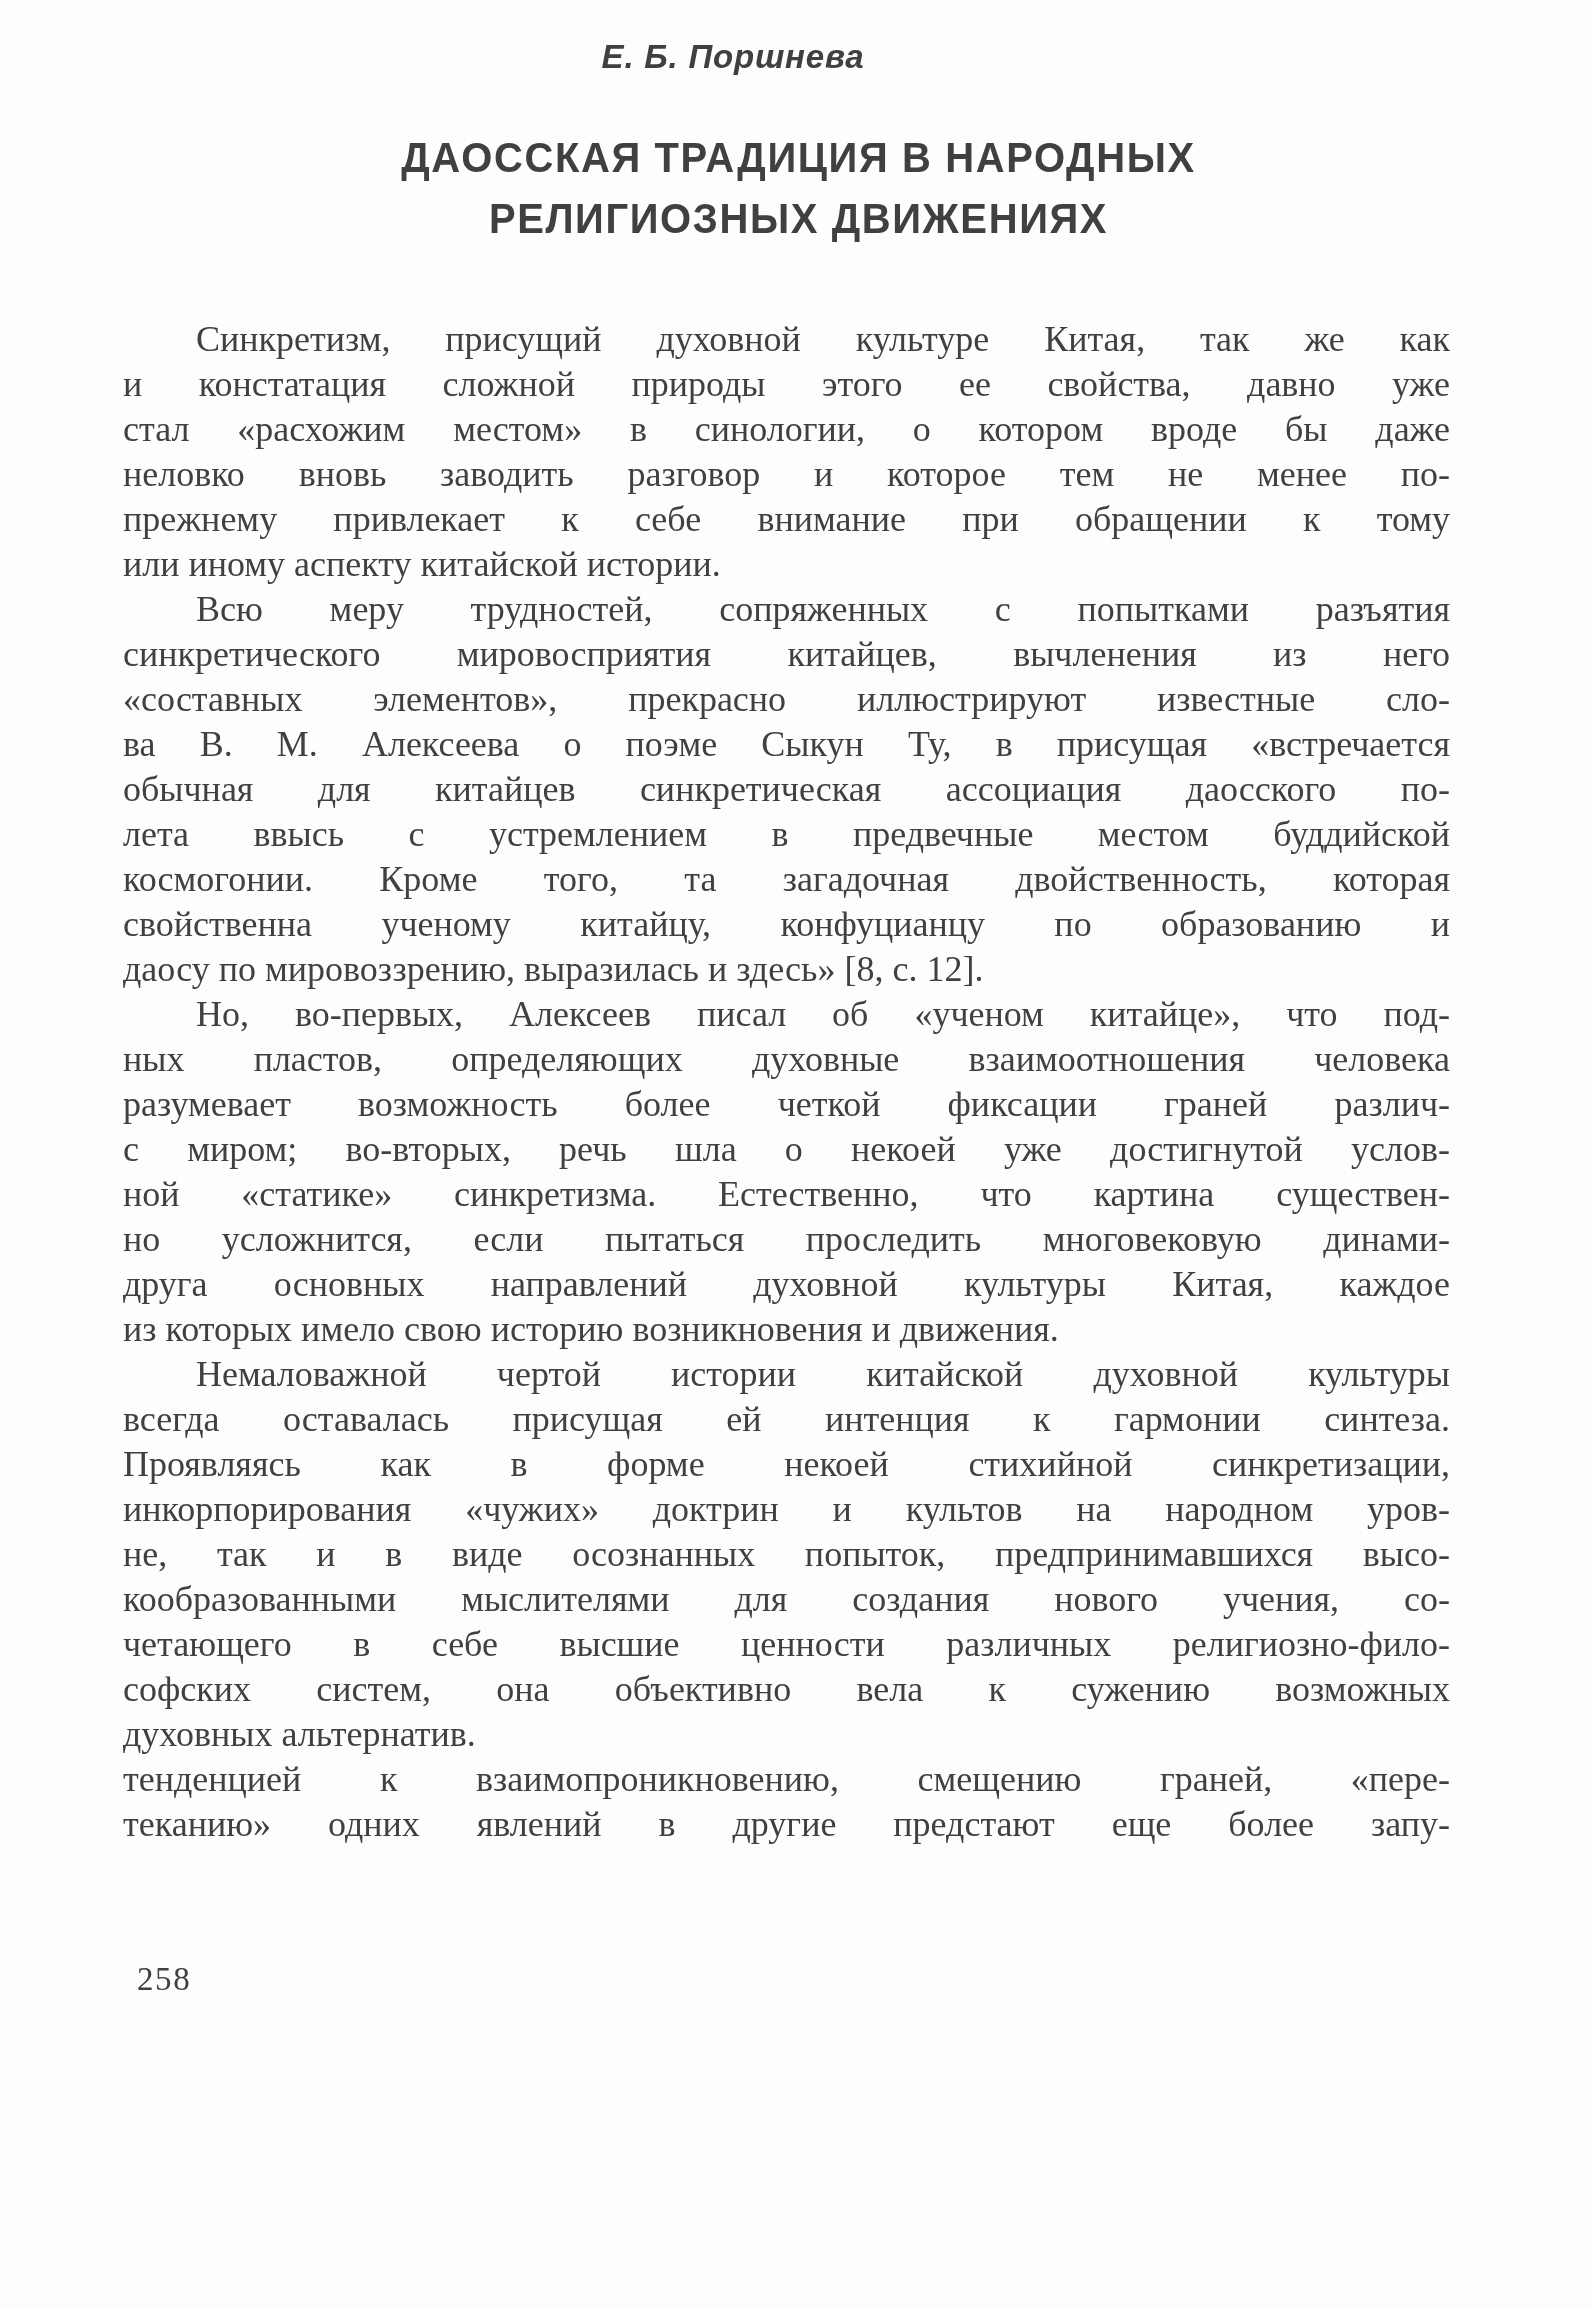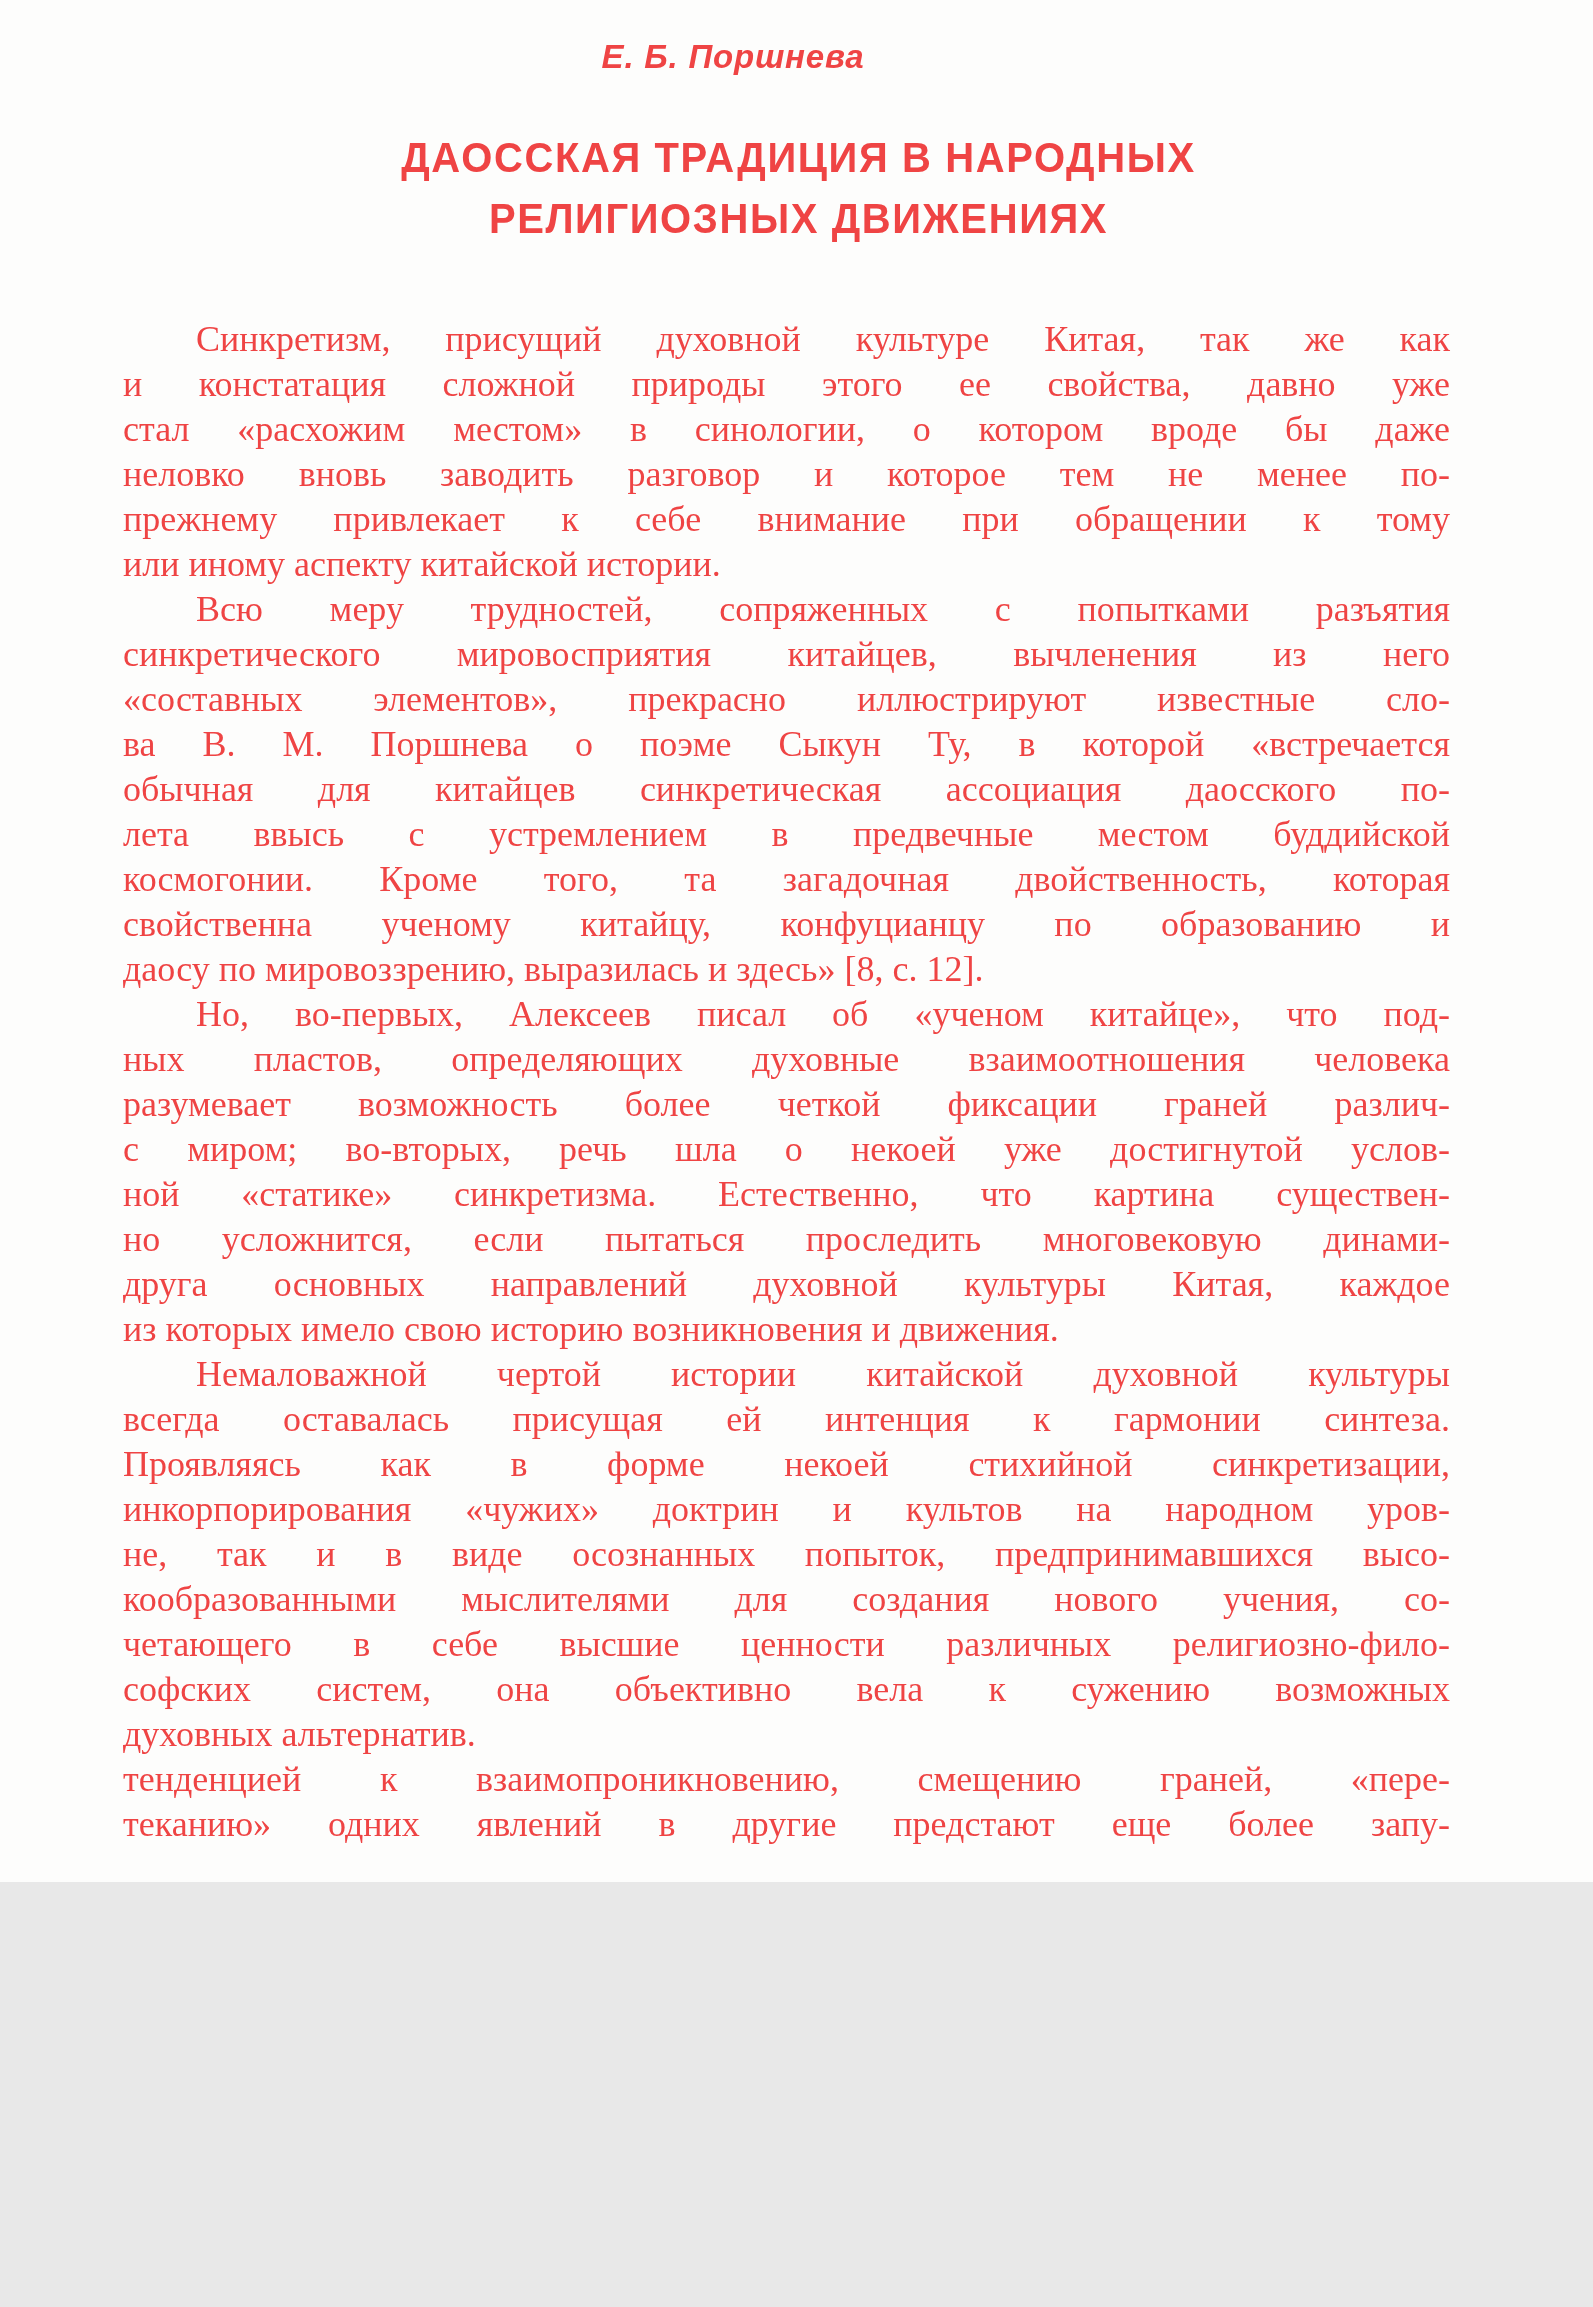--- a/index.html
+++ b/index.html
@@ -3,23 +3,23 @@
 <meta charset="utf-8">
 <style>
   html, body {
     margin: 0;
     padding: 0;
     background: #e8e8e8;
   }
   .page {
     position: relative;
     width: 1593px;
-    height: 1882px;
+    height: 2307px;
     background: #fdfdfc;
-    color: #ef4444;
+    color: #404040;
     overflow: hidden;
     font-family: "Liberation Serif", "DejaVu Serif", serif;
   }
   .author {
     position: absolute;
     top: 38px;
     left: 72px;
     width: 1322px;
     text-align: center;
     font-family: "Liberation Sans", "DejaVu Sans", sans-serif;
@@ -91,21 +91,21 @@
       <div class="line">стал «расхожим местом» в синологии, о котором вроде бы даже</div>
       <div class="line">неловко вновь заводить разговор и которое тем не менее по-</div>
       <div class="line">прежнему привлекает к себе внимание при обращении к тому</div>
       <div class="line last">или иному аспекту китайской истории.</div>
     </div>
 
     <div>
       <div class="line indent">Всю меру трудностей, сопряженных с попытками разъятия</div>
       <div class="line">синкретического мировосприятия китайцев, вычленения из него</div>
       <div class="line">«составных элементов», прекрасно иллюстрируют известные сло-</div>
-      <div class="line">ва В. М. Поршнева о поэме Сыкун Ту, в которой «встречается</div>
+      <div class="line">ва В. М. Алексеева о поэме Сыкун Ту, в присущая «встречается</div>
       <div class="line">обычная для китайцев синкретическая ассоциация даосского по-</div>
       <div class="line">лета ввысь с устремлением в предвечные местом буддийской</div>
       <div class="line">космогонии. Кроме того, та загадочная двойственность, которая</div>
       <div class="line">свойственна ученому китайцу, конфуцианцу по образованию и</div>
       <div class="line last">даосу по мировоззрению, выразилась и здесь» [8, с. 12].</div>
     </div>
 
     <div>
       <div class="line indent">Но, во-первых, Алексеев писал об «ученом китайце», что под-</div>
       <div class="line">ных пластов, определяющих духовные взаимоотношения человека</div>

